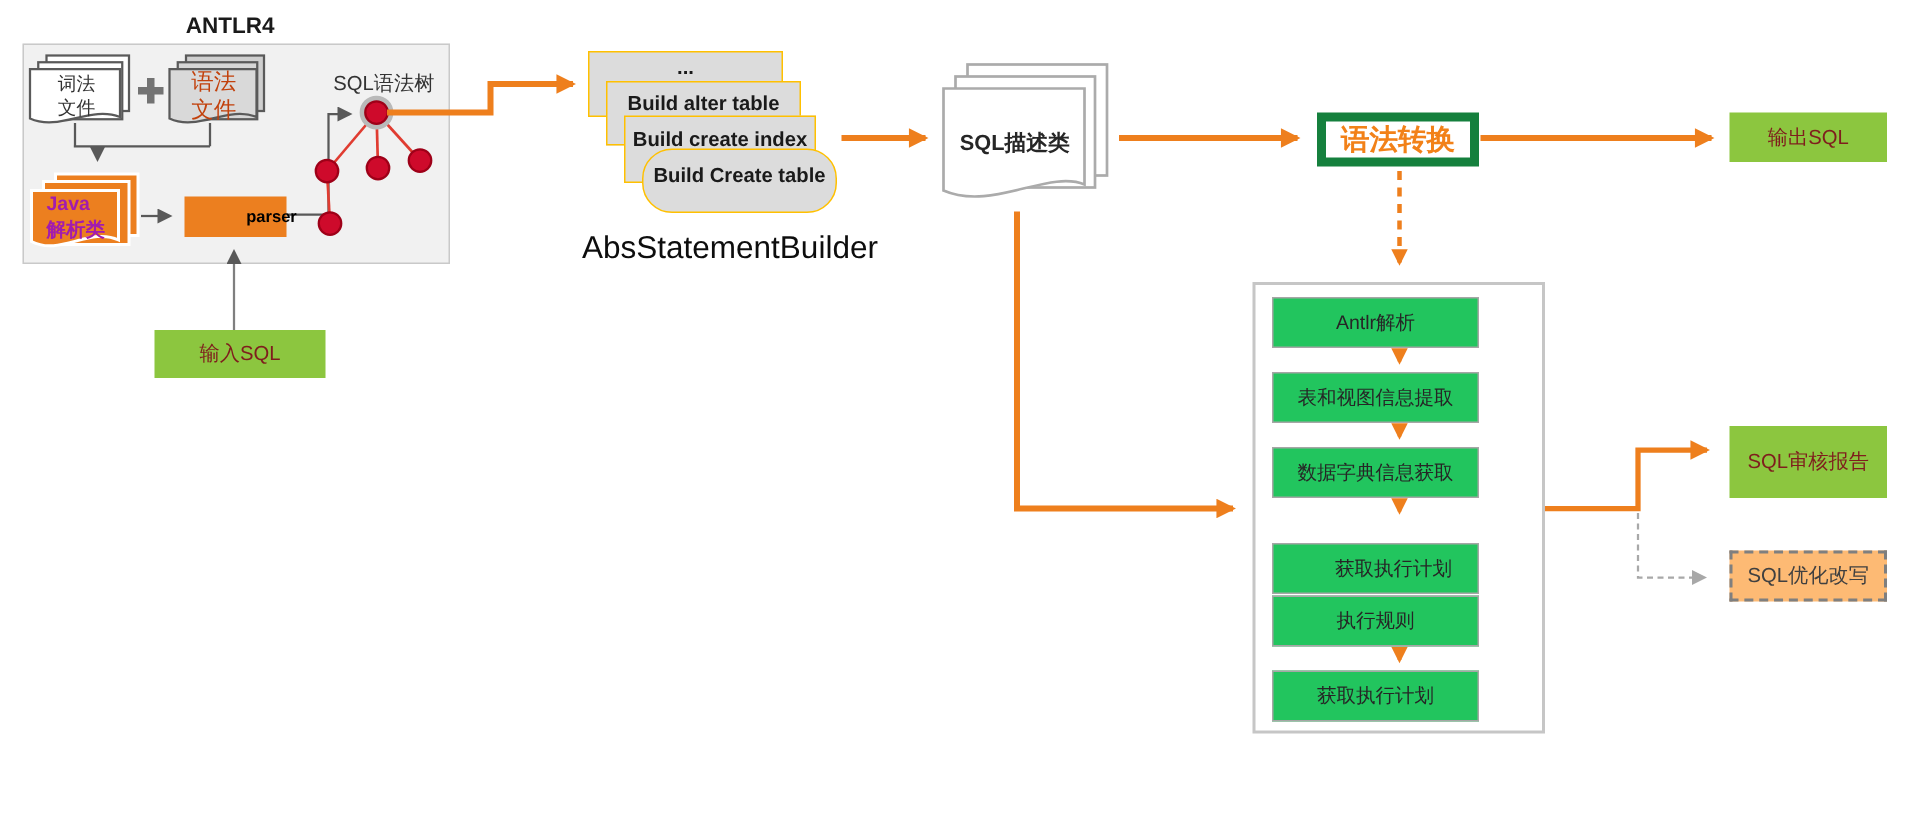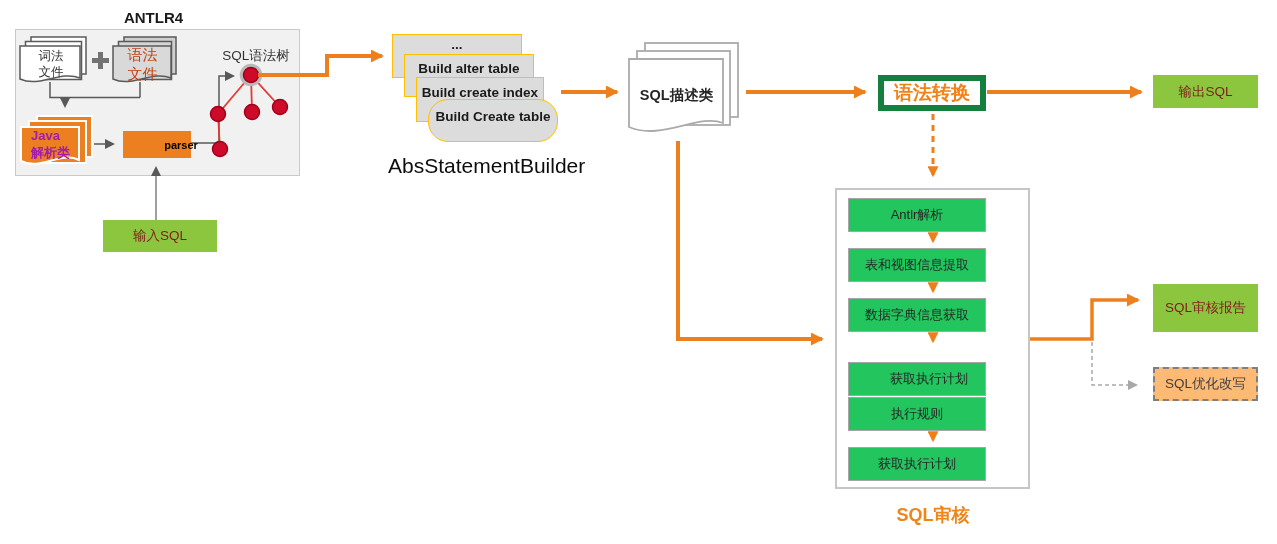--- a/index.html
+++ b/index.html
@@ -169,18 +169,17 @@
 
   <div class="abs fg center transform-box">语法转换</div>
   <div class="abs fg center green-box output-sql">输出SQL</div>
 
   <div class="abs fg center step step1">Antlr解析</div>
   <div class="abs fg center step step2">表和视图信息提取</div>
   <div class="abs fg center step step3">数据字典信息获取</div>
   <div class="abs fg center step step4">获取执行计划</div>
   <div class="abs fg center step step5">执行规则</div>
   <div class="abs fg center step step6">获取执行计划</div>
-  <div class="abs fg center audit-label">SQL审核</div>
 
   <div class="abs fg center green-box report-box">SQL审核报告</div>
   <div class="abs fg center rewrite-box">SQL优化改写</div>
 
 </div>
 
 </body></html>

